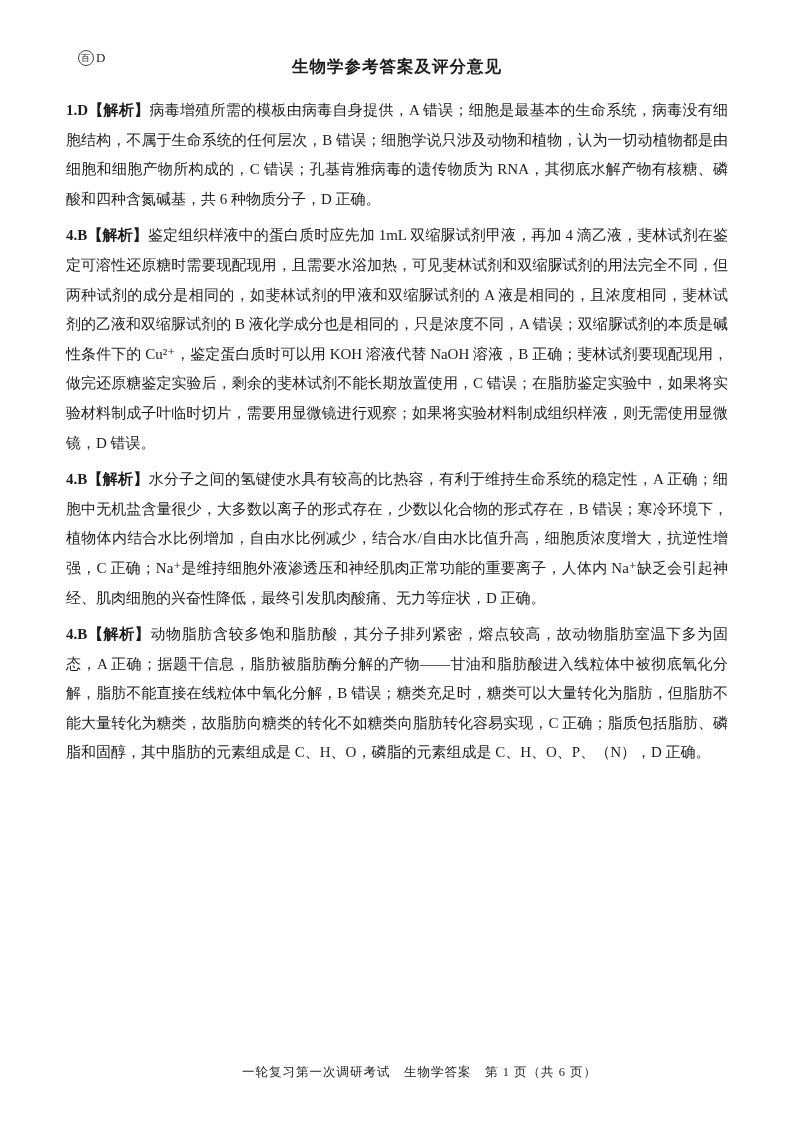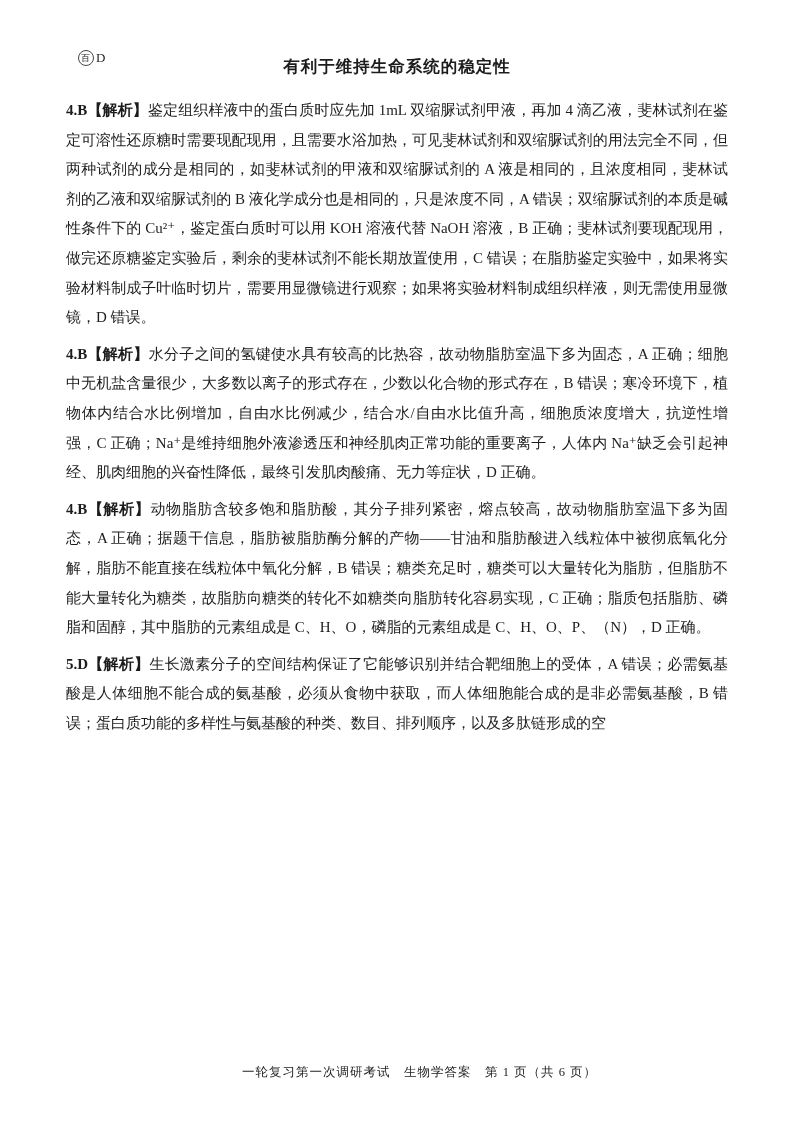--- a/index.html
+++ b/index.html
@@ -72,32 +72,32 @@
 </head>
 <body>
 
 <div class="page">
 
   <div class="corner-mark">
     <span class="corner-circle">百</span>
     <span>D</span>
   </div>
 
-  <h2 class="doc-subtitle">有利于维持生命系统的稳定性</h2>
+  <h2 class="doc-subtitle">生物学参考答案及评分意见</h2>
 
   <div class="answers">
+    <p class="item">
+      <span class="prefix">1.D【解析】</span><span>病毒增殖所需的模板由病毒自身提供，A 错误；细胞是最基本的生命系统，病毒没有细胞结构，不属于生命系统的任何层次，B 错误；细胞学说只涉及动物和植物，认为一切动植物都是由细胞和细胞产物所构成的，C 错误；孔基肯雅病毒的遗传物质为 RNA，其彻底水解产物有核糖、磷酸和四种含氮碱基，共 6 种物质分子，D 正确。</span>
+    </p>
     <p class="item">
       <span class="prefix">4.B【解析】</span><span>鉴定组织样液中的蛋白质时应先加 1mL 双缩脲试剂甲液，再加 4 滴乙液，斐林试剂在鉴定可溶性还原糖时需要现配现用，且需要水浴加热，可见斐林试剂和双缩脲试剂的用法完全不同，但两种试剂的成分是相同的，如斐林试剂的甲液和双缩脲试剂的 A 液是相同的，且浓度相同，斐林试剂的乙液和双缩脲试剂的 B 液化学成分也是相同的，只是浓度不同，A 错误；双缩脲试剂的本质是碱性条件下的 Cu²⁺，鉴定蛋白质时可以用 KOH 溶液代替 NaOH 溶液，B 正确；斐林试剂要现配现用，做完还原糖鉴定实验后，剩余的斐林试剂不能长期放置使用，C 错误；在脂肪鉴定实验中，如果将实验材料制成子叶临时切片，需要用显微镜进行观察；如果将实验材料制成组织样液，则无需使用显微镜，D 错误。</span>
     </p>
     <p class="item">
-      <span class="prefix">4.B【解析】</span><span>水分子之间的氢键使水具有较高的比热容，故动物脂肪室温下多为固态，A 正确；细胞中无机盐含量很少，大多数以离子的形式存在，少数以化合物的形式存在，B 错误；寒冷环境下，植物体内结合水比例增加，自由水比例减少，结合水/自由水比值升高，细胞质浓度增大，抗逆性增强，C 正确；Na⁺是维持细胞外液渗透压和神经肌肉正常功能的重要离子，人体内 Na⁺缺乏会引起神经、肌肉细胞的兴奋性降低，最终引发肌肉酸痛、无力等症状，D 正确。</span>
+      <span class="prefix">4.B【解析】</span><span>水分子之间的氢键使水具有较高的比热容，有利于维持生命系统的稳定性，A 正确；细胞中无机盐含量很少，大多数以离子的形式存在，少数以化合物的形式存在，B 错误；寒冷环境下，植物体内结合水比例增加，自由水比例减少，结合水/自由水比值升高，细胞质浓度增大，抗逆性增强，C 正确；Na⁺是维持细胞外液渗透压和神经肌肉正常功能的重要离子，人体内 Na⁺缺乏会引起神经、肌肉细胞的兴奋性降低，最终引发肌肉酸痛、无力等症状，D 正确。</span>
     </p>
     <p class="item">
       <span class="prefix">4.B【解析】</span><span>动物脂肪含较多饱和脂肪酸，其分子排列紧密，熔点较高，故动物脂肪室温下多为固态，A 正确；据题干信息，脂肪被脂肪酶分解的产物——甘油和脂肪酸进入线粒体中被彻底氧化分解，脂肪不能直接在线粒体中氧化分解，B 错误；糖类充足时，糖类可以大量转化为脂肪，但脂肪不能大量转化为糖类，故脂肪向糖类的转化不如糖类向脂肪转化容易实现，C 正确；脂质包括脂肪、磷脂和固醇，其中脂肪的元素组成是 C、H、O，磷脂的元素组成是 C、H、O、P、（N），D 正确。</span>
-    </p>
-    <p class="item">
-      <span class="prefix">5.D【解析】</span><span>生长激素分子的空间结构保证了它能够识别并结合靶细胞上的受体，A 错误；必需氨基酸是人体细胞不能合成的氨基酸，必须从食物中获取，而人体细胞能合成的是非必需氨基酸，B 错误；蛋白质功能的多样性与氨基酸的种类、数目、排列顺序，以及多肽链形成的空</span>
     </p>
   </div>
 
   <div class="footer">一轮复习第一次调研考试　生物学答案　第 1 页（共 6 页）</div>
 
 </div>
 
 </body></html>

